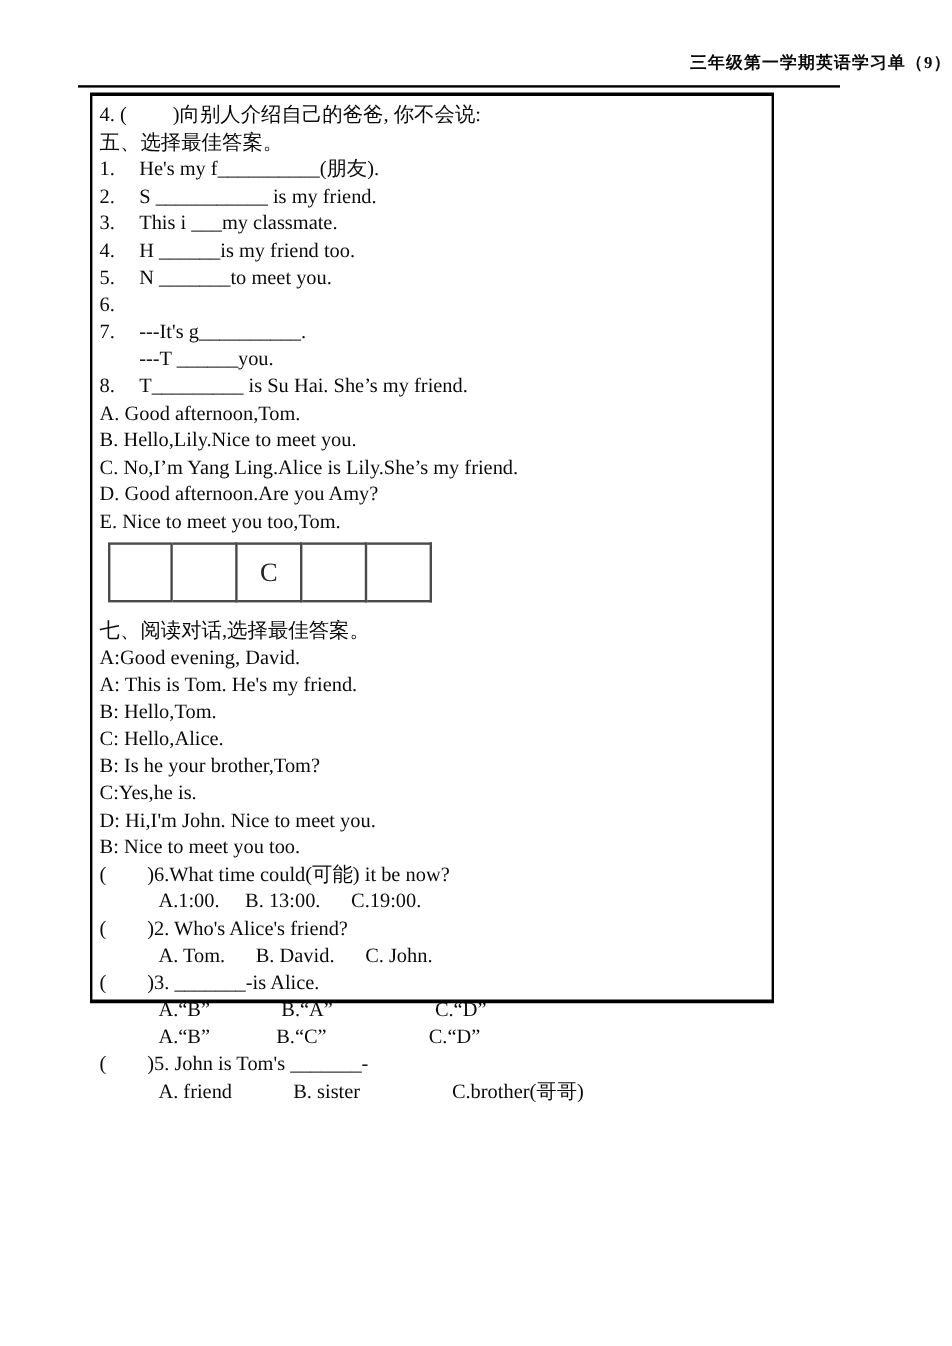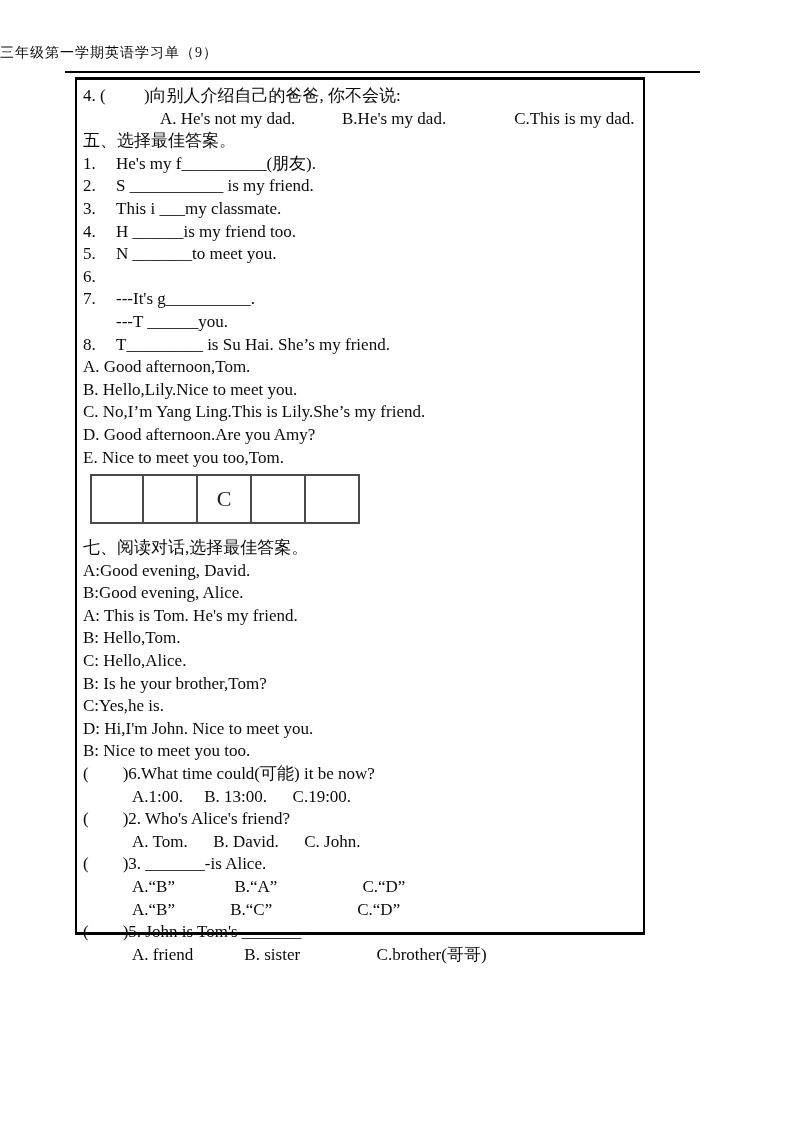--- a/index.html
+++ b/index.html
@@ -2,28 +2,28 @@
 <html><head>
 <meta charset="utf-8">
 <style>
   html, body { margin:0; padding:0; }
   body {
     width:793px; height:1122px; position:relative; background:#ffffff;
     font-family:"Liberation Serif","DejaVu Serif",serif; color:#0a0a0a;
     overflow:hidden;
   }
   .header-title {
-    position:absolute; top:44px; left:0; width:793px; text-align:left;
-    font-size:14px; font-weight:400; letter-spacing:1px;
+    position:absolute; top:44px; left:0; width:793px; text-align:right;
+    font-size:14px; font-weight:700; letter-spacing:1px;
   }
   .header-rule {
     position:absolute; top:71px; left:65px; width:635px; height:2px; background:#000;
   }
   .main-box {
-    position:absolute; left:75px; top:77px; width:570px; height:858px;
+    position:absolute; left:75px; top:77px; width:570px; height:759px;
     box-sizing:border-box; border:2px solid #000;
     border-top-width:3px; border-bottom-width:3px;
     padding:5px 4px 0 6px;
   }
   .line { white-space:pre; font-size:17px; line-height:22.6px; }
   .opt-q4 { padding-left:77px; }
   .q-opt  { padding-left:49px; }
   .fill-item { display:flex; }
   .fill-item .num { flex:0 0 33px; white-space:pre; }
   .fill-item .txt { white-space:pre; }
@@ -39,21 +39,20 @@
 <body>
 
 <div class="page">
 
   <div class="header-title">三年级第一学期英语学习单（9）</div>
   <div class="header-rule"></div>
 
   <div class="main-box">
 
     <div class="line">4. (         )向别人介绍自己的爸爸, 你不会说:</div>
-    <div class="line opt-q4">A. He's not my dad.           B.He's my dad.                C.This is my dad.</div>
 
     <div class="line">五、选择最佳答案。</div>
 
     <div class="line fill-item">
       <span class="num">1.</span>
       <span class="txt">He's my f__________(朋友).</span>
     </div>
     <div class="line fill-item">
       <span class="num">2.</span>
       <span class="txt">S ___________ is my friend.</span>
@@ -81,35 +80,34 @@
       <span class="num"></span>
       <span class="txt">---T ______you.</span>
     </div>
     <div class="line fill-item">
       <span class="num">8.</span>
       <span class="txt">T_________ is Su Hai. She’s my friend.</span>
     </div>
 
     <div class="line">A. Good afternoon,Tom.</div>
     <div class="line">B. Hello,Lily.Nice to meet you.</div>
-    <div class="line">C. No,I’m Yang Ling.This is Lily.She’s my friend.</div>
+    <div class="line">C. No,I’m Yang Ling.Alice is Lily.She’s my friend.</div>
     <div class="line">D. Good afternoon.Are you Amy?</div>
     <div class="line">E. Nice to meet you too,Tom.</div>
 
     <div class="answer-table">
       <div class="cell"></div>
       <div class="cell"></div>
       <div class="cell">C</div>
       <div class="cell"></div>
       <div class="cell"></div>
     </div>
 
     <div class="line">七、阅读对话,选择最佳答案。</div>
     <div class="line">A:Good evening, David.</div>
-    <div class="line">B:Good evening, Alice.</div>
     <div class="line">A: This is Tom. He's my friend.</div>
     <div class="line">B: Hello,Tom.</div>
     <div class="line">C: Hello,Alice.</div>
     <div class="line">B: Is he your brother,Tom?</div>
     <div class="line">C:Yes,he is.</div>
     <div class="line">D: Hi,I'm John. Nice to meet you.</div>
     <div class="line">B: Nice to meet you too.</div>
 
     <div class="line">(        )6.What time could(可能) it be now?</div>
     <div class="line q-opt">A.1:00.     B. 13:00.      C.19:00.</div>

